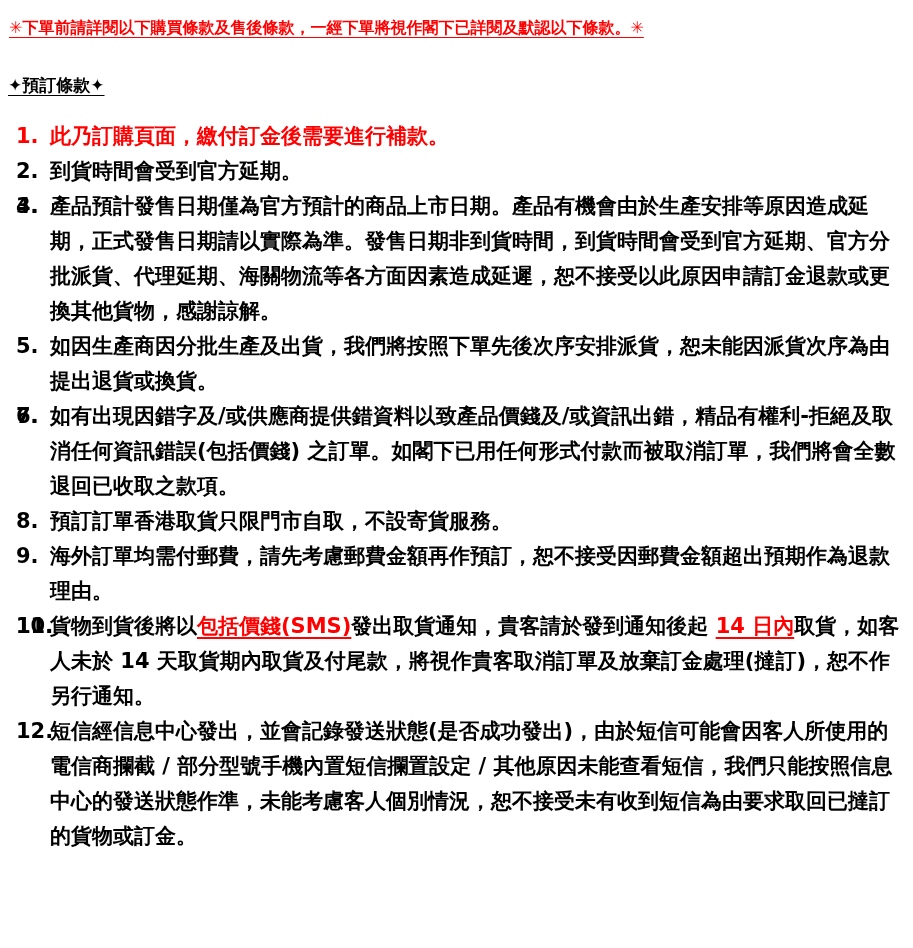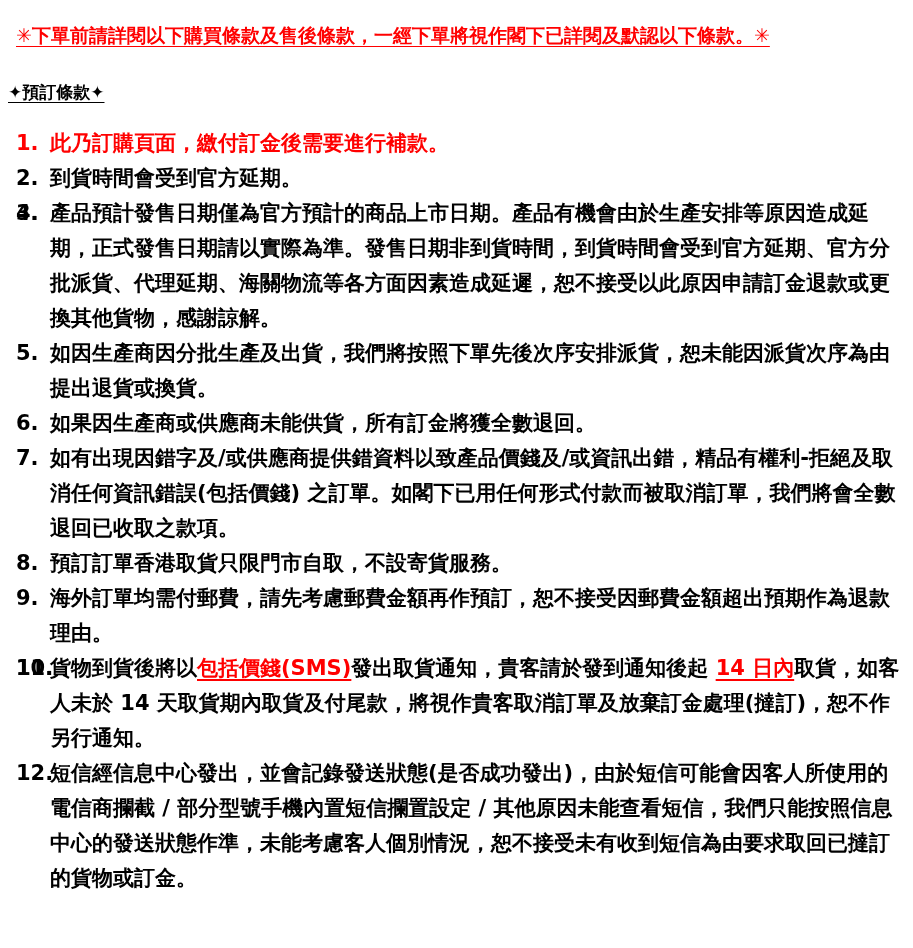--- a/index.html
+++ b/index.html
@@ -12,22 +12,22 @@
     min-height: 948px;
     font-family: "DejaVu Sans", sans-serif;
     font-weight: 700;
     color: var(--text-black, #000000);
   }
   .page {
     padding: 12px 10px 20px 8px;
     box-sizing: border-box;
   }
   .notice {
-    margin: 8px;
-    font-size: 19px;
+    margin: 1px;
+    font-size: 16px;
     line-height: 30px;
     color: var(--accent-red, #ff0000);
     text-decoration: underline;
     text-underline-offset: 4px;
   }
   .section-title {
     margin: 27px 0 0 0;
     font-size: 17px;
     line-height: 30px;
     font-weight: 700;
@@ -65,21 +65,21 @@
   <p class="notice">✳下單前請詳閱以下購買條款及售後條款，一經下單將視作閣下已詳閱及默認以下條款。✳</p>
 
   <h2 class="section-title">✦預訂條款✦</h2>
 
   <div class="terms">
       <div class="term term-red"><span class="num">1.</span><span>此乃訂購頁面，繳付訂金後需要進行補款。</span></div>
       <div class="term"><span class="num">2.</span><span>到貨時間會受到官方延期。</span></div>
       <div class="term"><span class="num">3.</span></div>
       <div class="term"><span class="num">4.</span><span>產品預計發售日期僅為官方預計的商品上市日期。產品有機會由於生產安排等原因造成延期，正式發售日期請以實際為準。發售日期非到貨時間，到貨時間會受到官方延期、官方分批派貨、代理延期、海關物流等各方面因素造成延遲，恕不接受以此原因申請訂金退款或更換其他貨物，感謝諒解。</span></div>
       <div class="term"><span class="num">5.</span><span>如因生產商因分批生產及出貨，我們將按照下單先後次序安排派貨，恕未能因派貨次序為由提出退貨或換貨。</span></div>
-      <div class="term"><span class="num">6.</span><span>如果因生產商或供應商未能供貨，所有訂金將獲全數退回。</span></div>
+      <div class="term"><span class="num">6.</span></div>
       <div class="term"><span class="num">7.</span><span>如有出現因錯字及/或供應商提供錯資料以致產品價錢及/或資訊出錯，精品有權利-拒絕及取消任何資訊錯誤(包括價錢) 之訂單。如閣下已用任何形式付款而被取消訂單，我們將會全數退回已收取之款項。</span></div>
       <div class="term"><span class="num">8.</span><span>預訂訂單香港取貨只限門市自取，不設寄貨服務。</span></div>
       <div class="term"><span class="num">9.</span><span>海外訂單均需付郵費，請先考慮郵費金額再作預訂，恕不接受因郵費金額超出預期作為退款理由。</span></div>
       <div class="term"><span class="num">10.</span></div>
       <div class="term"><span class="num">11.</span><span>貨物到貨後將以</span><span class="hl">包括價錢(SMS)</span><span>發出取貨通知，貴客請於發到通知後起 </span><span class="hl">14 日內</span><span>取貨，如客人未於 14 天取貨期內取貨及付尾款，將視作貴客取消訂單及放棄訂金處理(撻訂)，恕不作另行通知。</span></div>
       <div class="term"><span class="num">12.</span><span>短信經信息中心發出，並會記錄發送狀態(是否成功發出)，由於短信可能會因客人所使用的電信商攔截 / 部分型號手機內置短信攔置設定 / 其他原因未能查看短信，我們只能按照信息中心的發送狀態作準，未能考慮客人個別情況，恕不接受未有收到短信為由要求取回已撻訂的貨物或訂金。</span></div>
     </div>
 </div>
 
 </body></html>

